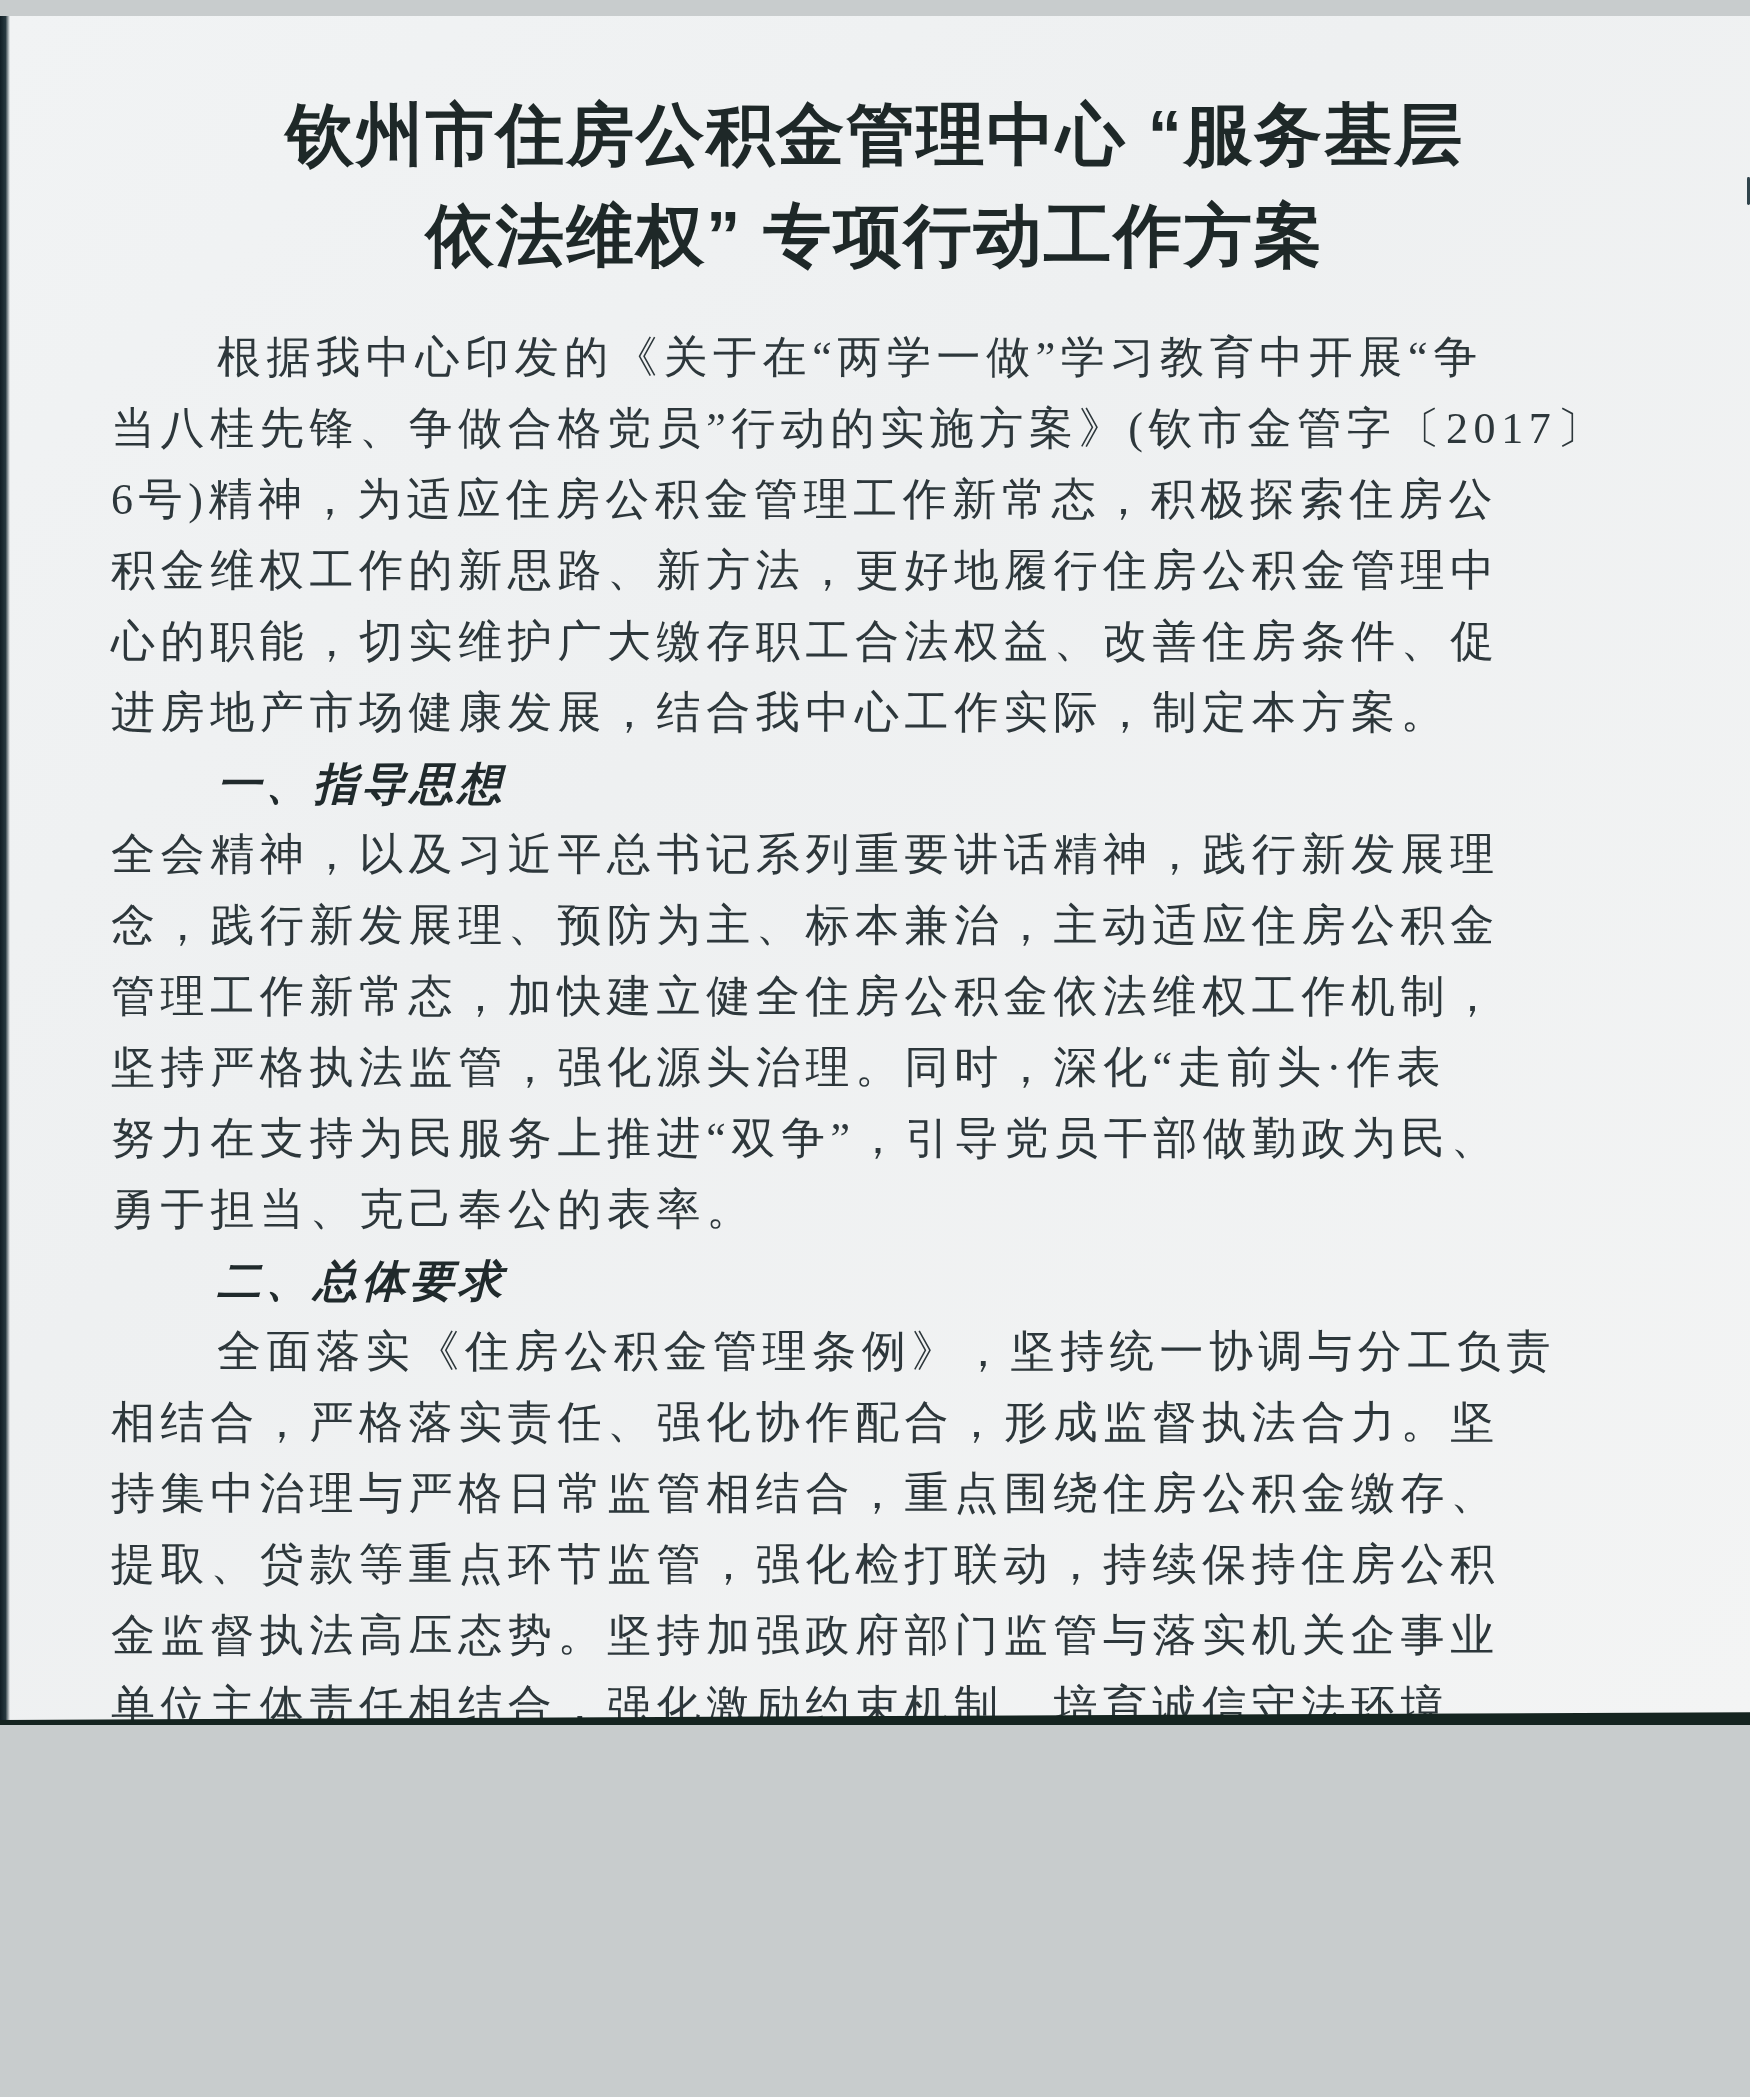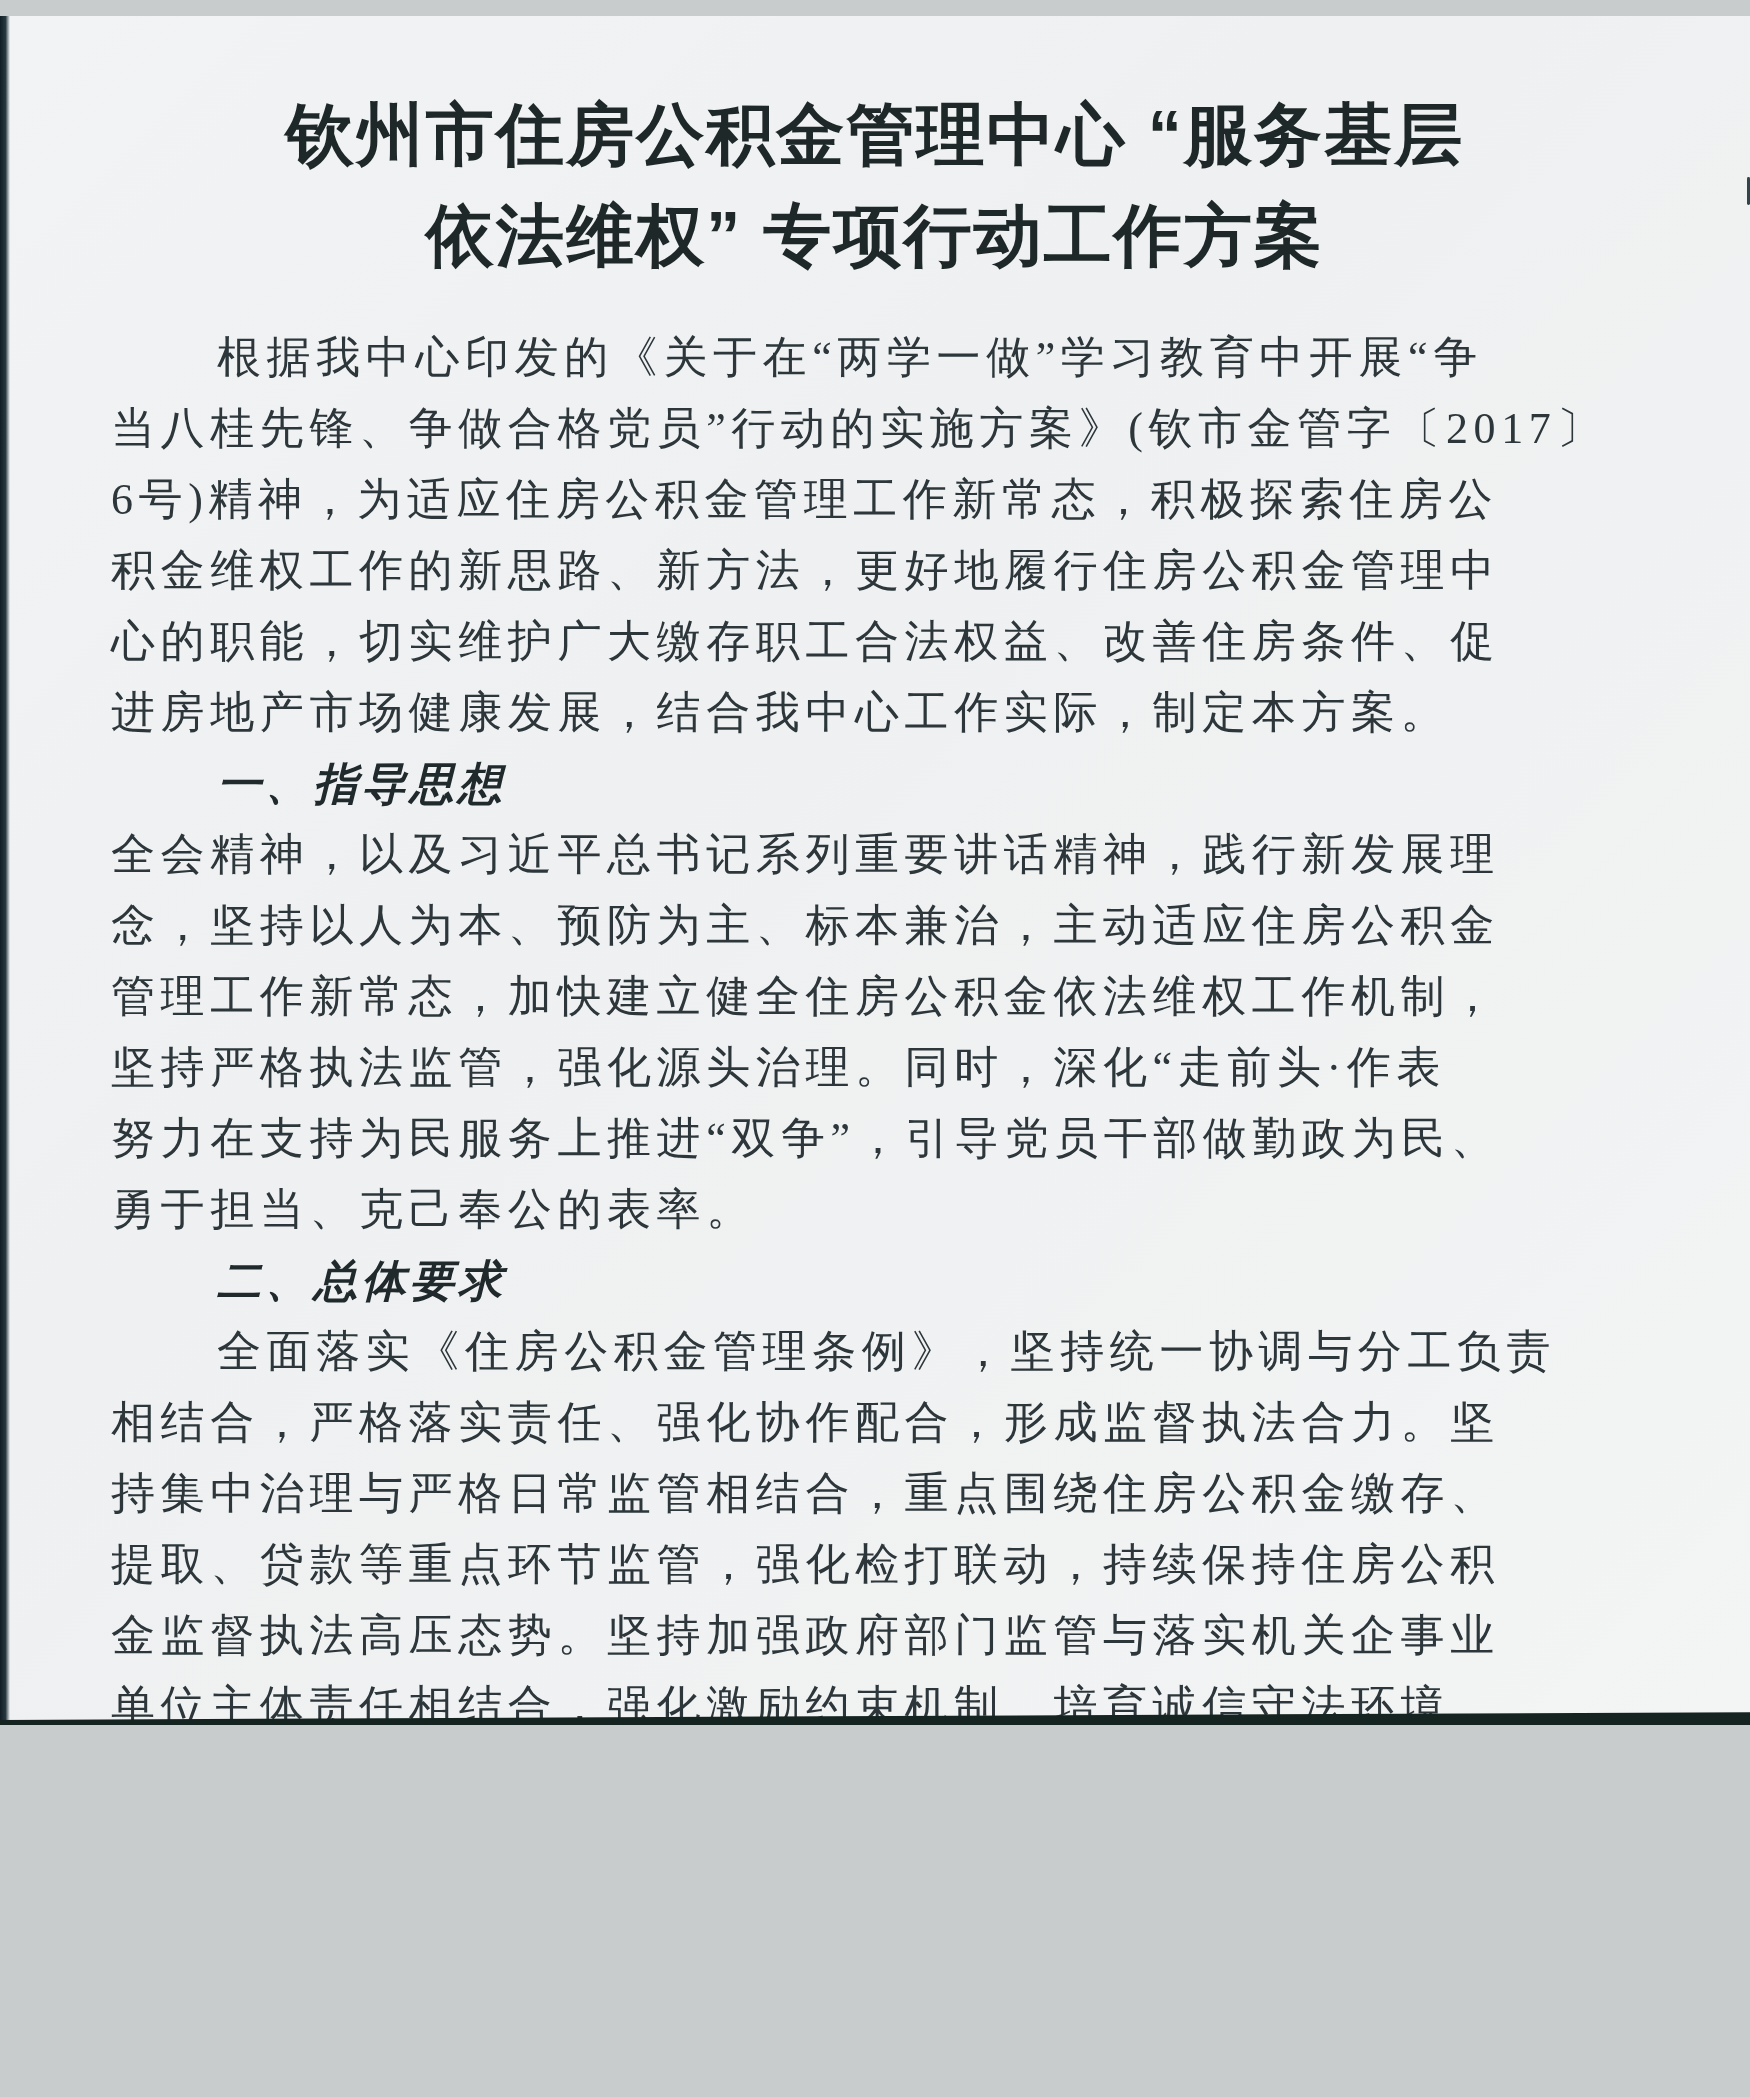--- a/index.html
+++ b/index.html
@@ -90,21 +90,21 @@
 
   <div class="body-block">
     <div class="line first">根据我中心印发的《关于在“两学一做”学习教育中开展“争</div>
     <div class="line cont">当八桂先锋、争做合格党员”行动的实施方案》(钦市金管字〔2017〕</div>
     <div class="line cont">6号)精神，为适应住房公积金管理工作新常态，积极探索住房公</div>
     <div class="line cont">积金维权工作的新思路、新方法，更好地履行住房公积金管理中</div>
     <div class="line cont">心的职能，切实维护广大缴存职工合法权益、改善住房条件、促</div>
     <div class="line cont">进房地产市场健康发展，结合我中心工作实际，制定本方案。</div>
     <div class="line heading">一、指导思想</div>
     <div class="line cont">全会精神，以及习近平总书记系列重要讲话精神，践行新发展理</div>
-    <div class="line cont">念，坚持以人为本、预防为主、标本兼治，主动适应住房公积金</div>
+    <div class="line cont">念，践行新发展理、预防为主、标本兼治，主动适应住房公积金</div>
     <div class="line cont">管理工作新常态，加快建立健全住房公积金依法维权工作机制，</div>
     <div class="line cont">坚持严格执法监管，强化源头治理。同时，深化“走前头·作表</div>
     <div class="line cont">努力在支持为民服务上推进“双争”，引导党员干部做勤政为民、</div>
     <div class="line cont">勇于担当、克己奉公的表率。</div>
     <div class="line heading">二、总体要求</div>
     <div class="line first">全面落实《住房公积金管理条例》，坚持统一协调与分工负责</div>
     <div class="line cont">相结合，严格落实责任、强化协作配合，形成监督执法合力。坚</div>
     <div class="line cont">持集中治理与严格日常监管相结合，重点围绕住房公积金缴存、</div>
     <div class="line cont">提取、贷款等重点环节监管，强化检打联动，持续保持住房公积</div>
     <div class="line cont">金监督执法高压态势。坚持加强政府部门监管与落实机关企事业</div>

